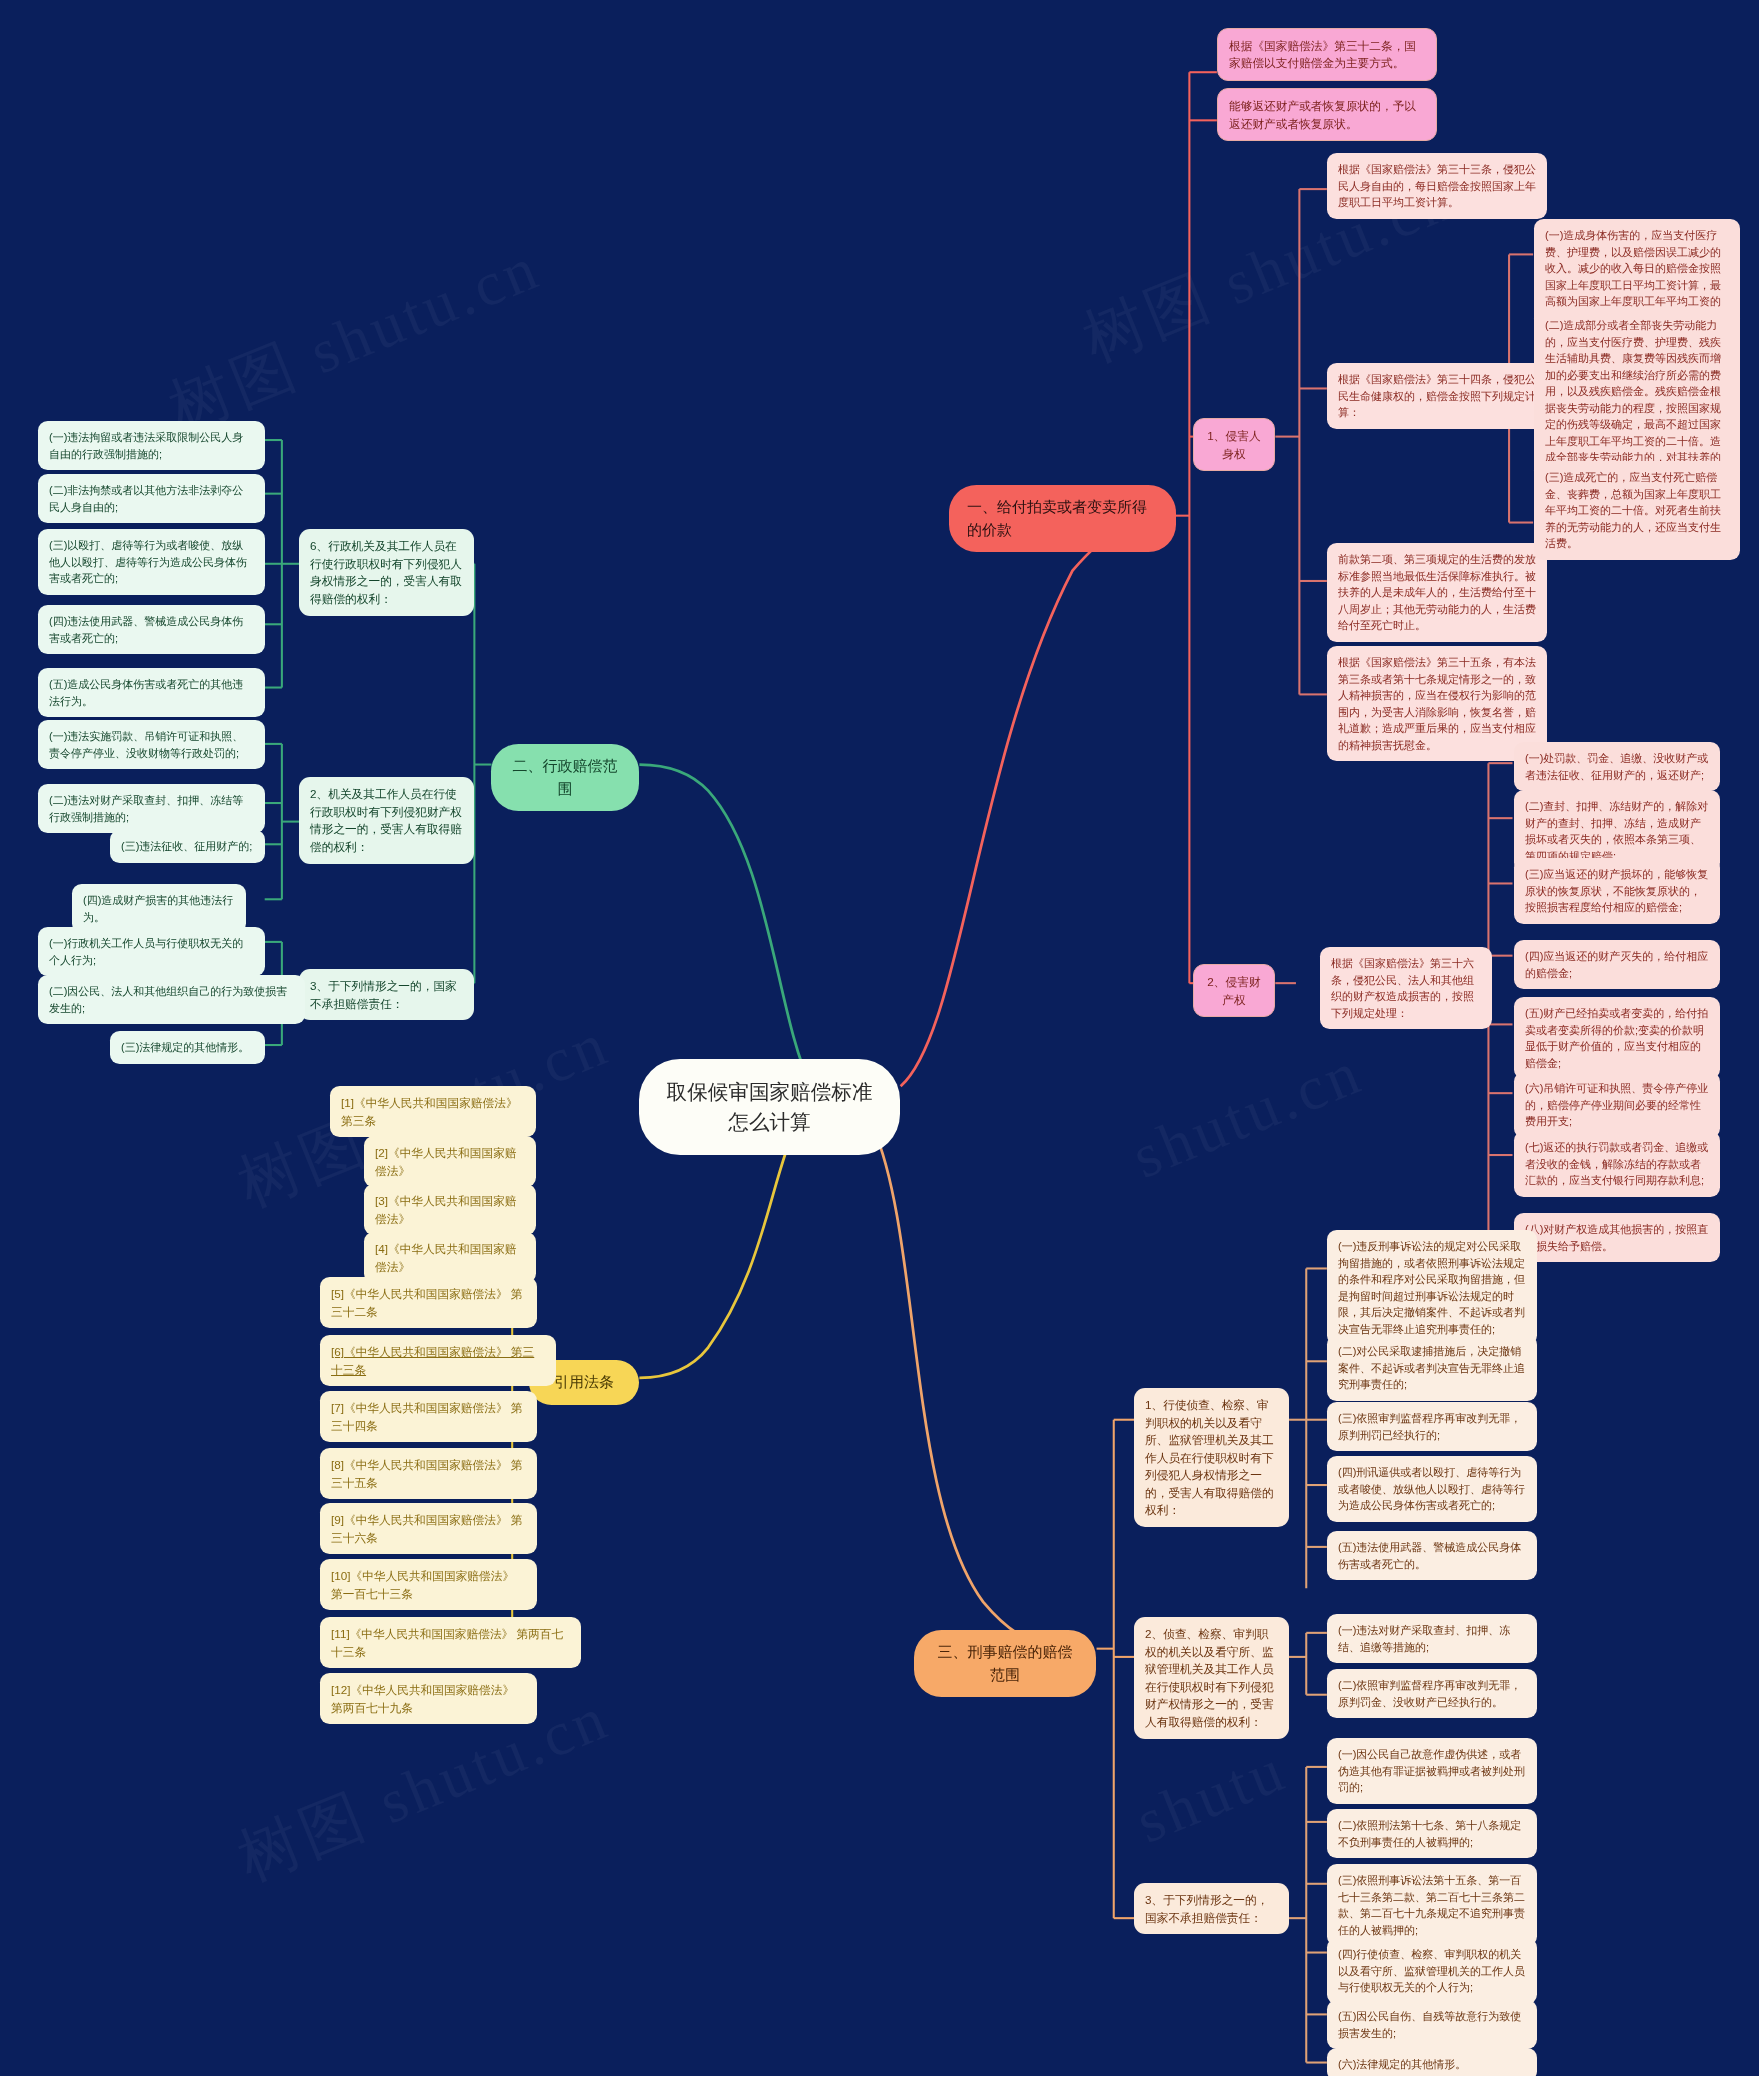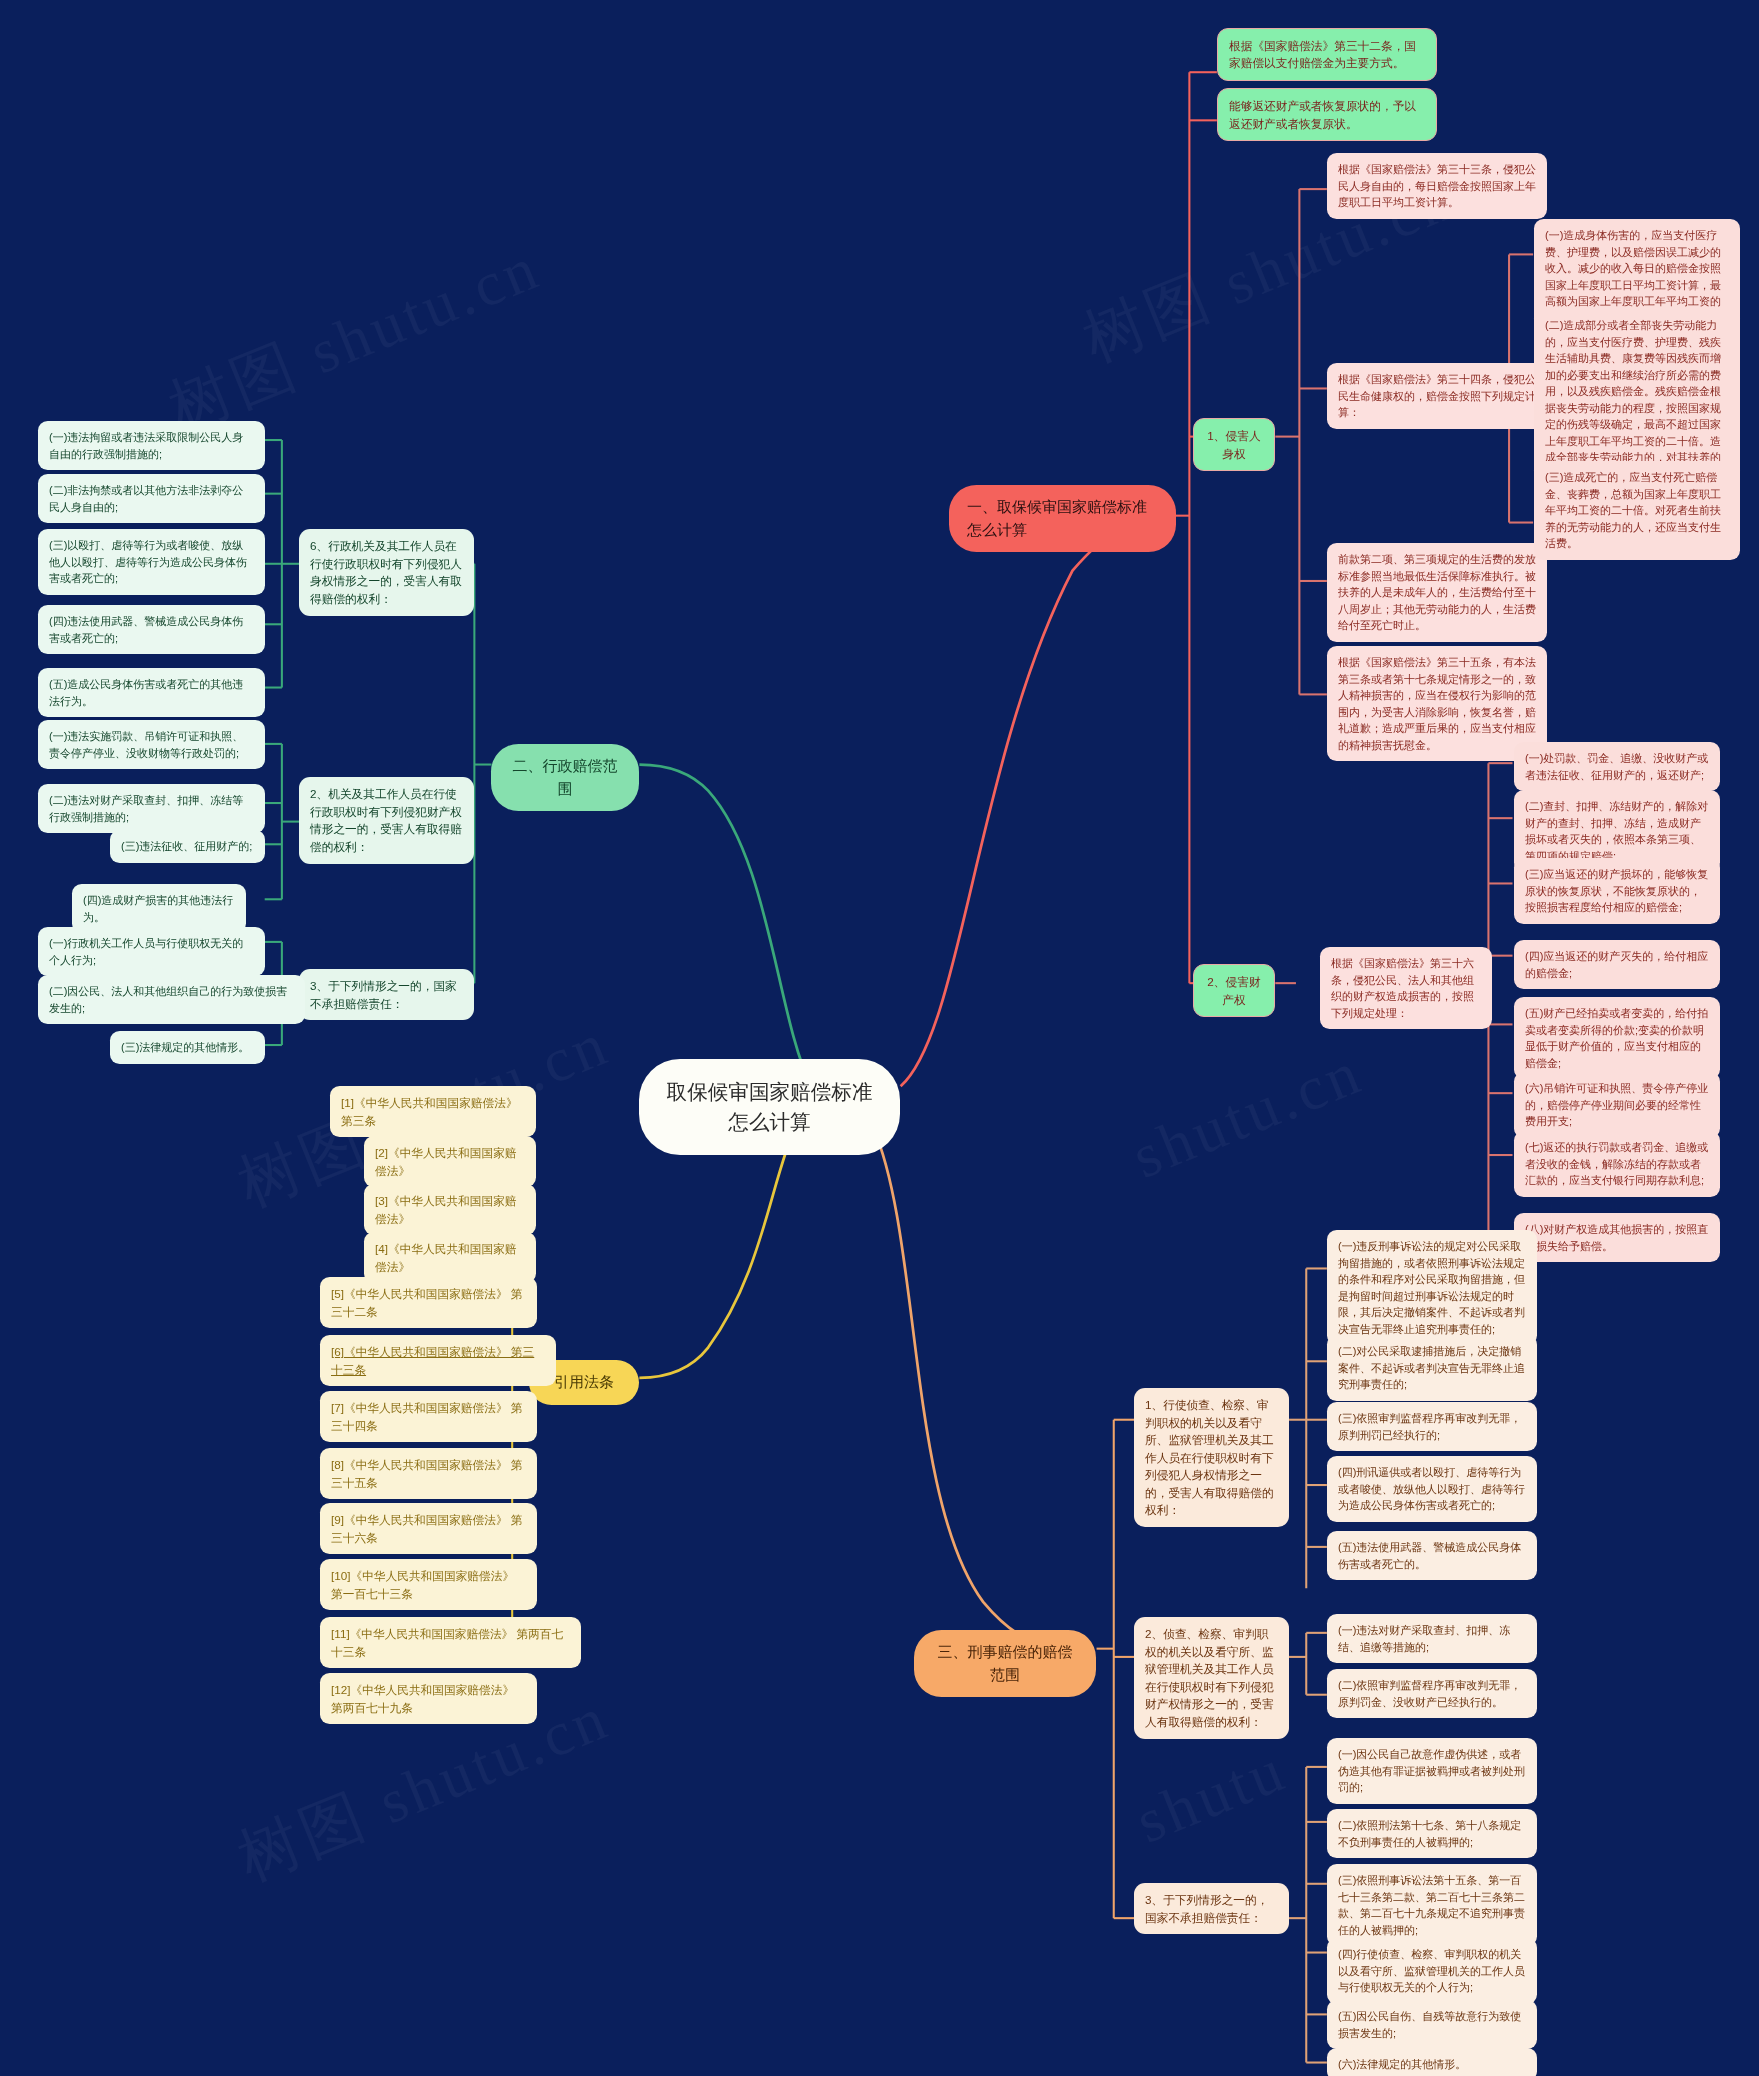--- a/index.html
+++ b/index.html
@@ -32,21 +32,21 @@
 
   
   .root {
     background: #fdfdf7; color: #2b2b2b;
     border-radius: 41px; font-size: 20.6px; text-align: center;
     padding: 18px 27.5px; line-height: 1.45;
   }
 
   
   .b1-main { background:#f4625c; color:#2a1010; font-size:15px; border-radius:27.5px; padding:11px 18px; line-height:1.5;}
-  .b1-sub  { background:#86efac; color:#7a1f1a; font-size:11.7px; border:0.7px solid #e8a9a4; border-radius:11px; }
+  .b1-sub  { background:#f9a8d4; color:#7a1f1a; font-size:11.7px; border:0.7px solid #e8a9a4; border-radius:11px; }
   .b1-leaf { background:#fce0de; color:#8a2a22; font-size:11px; border-radius:9.6px; }
   .b1-item { background:#fbdedb; color:#8a2a22; font-size:11px; border-radius:9.6px; }
 
   
   .b2-main { background:#86e0ae; color:#14462c; font-size:15px; border-radius:27.5px; padding:11px 19px;}
   .b2-sub  { background:#e6f6ec; color:#14462c; font-size:11.7px; border-radius:11px; }
   .b2-leaf { background:#eaf8f0; color:#14462c; font-size:11px; border-radius:9.6px; }
 
   
   .b3-main { background:#f7a968; color:#4a2408; font-size:15px; border-radius:27.5px; padding:11px 19px;}
@@ -179,21 +179,21 @@
       <path d="M1900,2650 L1930,2650" stroke="#e0a276" stroke-width="3"></path>
       <path d="M1900,2740 L1930,2740" stroke="#e0a276" stroke-width="3"></path>
       <path d="M1900,2840 L1930,2840" stroke="#e0a276" stroke-width="3"></path>
       <path d="M1900,2930 L1930,2930" stroke="#e0a276" stroke-width="3"></path>
       <path d="M1900,3000 L1930,3000" stroke="#e0a276" stroke-width="3"></path>
     </g>
   </svg>
 
   <div class="node root" style="left:639px; top:1059px; width:261px;">取保候审国家赔偿标准怎么计算</div>
 
-  <div class="node b1-main" style="left:949px; top:485px; width:227px;">一、取保候审国家赔偿标准怎么计算</div>
+  <div class="node b1-main" style="left:949px; top:485px; width:227px;">一、给付拍卖或者变卖所得的价款</div>
 
   <div class="node b1-sub" style="left:1217px; top:27.5px; width:220px;">根据《国家赔偿法》第三十二条，国家赔偿以支付赔偿金为主要方式。</div>
   <div class="node b1-sub" style="left:1217px; top:88px; width:220px;">能够返还财产或者恢复原状的，予以返还财产或者恢复原状。</div>
 
   <div class="node b1-sub" style="left:1193px; top:418px; width:82px; text-align:center;">1、侵害人身权</div>
 
   <div class="node b1-leaf" style="left:1327px; top:153px; width:220px;">根据《国家赔偿法》第三十三条，侵犯公民人身自由的，每日赔偿金按照国家上年度职工日平均工资计算。</div>
   <div class="node b1-leaf" style="left:1327px; top:363px; width:220px;">根据《国家赔偿法》第三十四条，侵犯公民生命健康权的，赔偿金按照下列规定计算：</div>
   <div class="node b1-leaf" style="left:1327px; top:543px; width:220px;">前款第二项、第三项规定的生活费的发放标准参照当地最低生活保障标准执行。被扶养的人是未成年人的，生活费给付至十八周岁止；其他无劳动能力的人，生活费给付至死亡时止。</div>
   <div class="node b1-leaf" style="left:1327px; top:646px; width:220px;">根据《国家赔偿法》第三十五条，有本法第三条或者第十七条规定情形之一的，致人精神损害的，应当在侵权行为影响的范围内，为受害人消除影响，恢复名誉，赔礼道歉；造成严重后果的，应当支付相应的精神损害抚慰金。</div>

